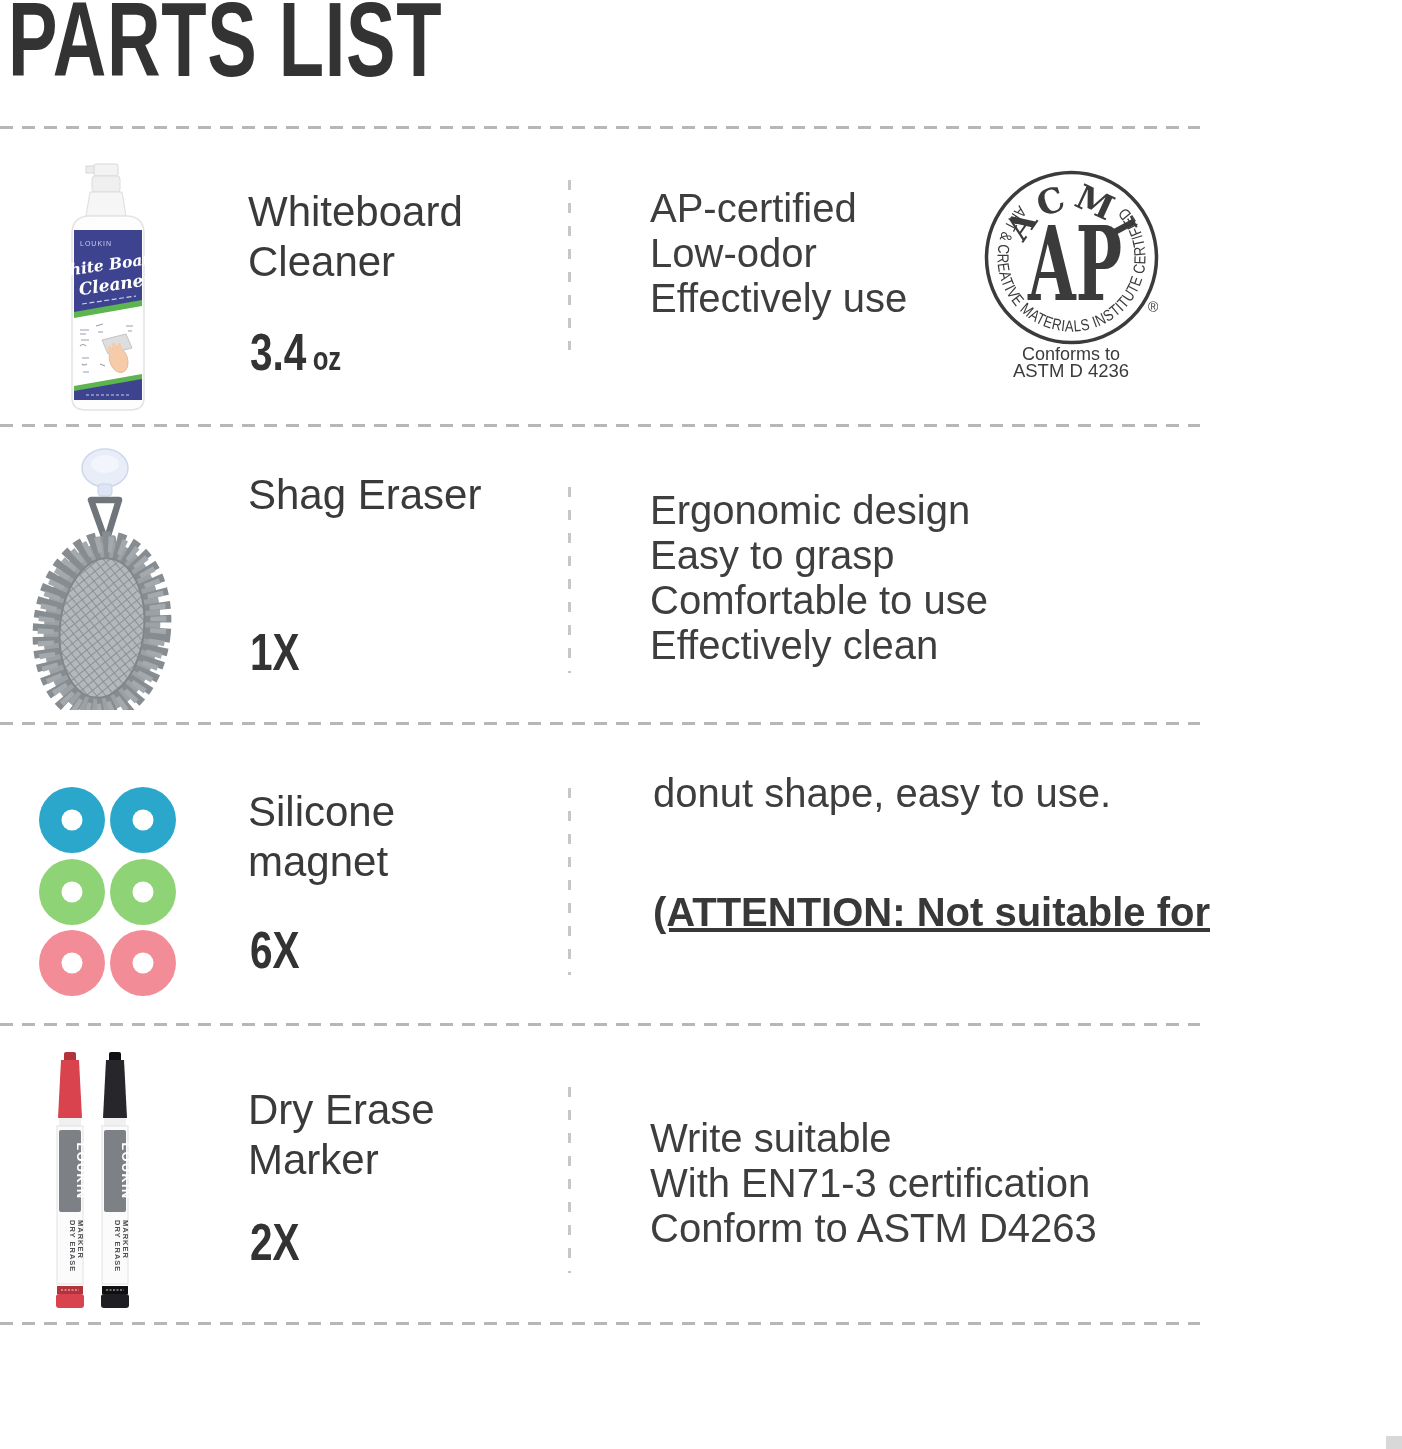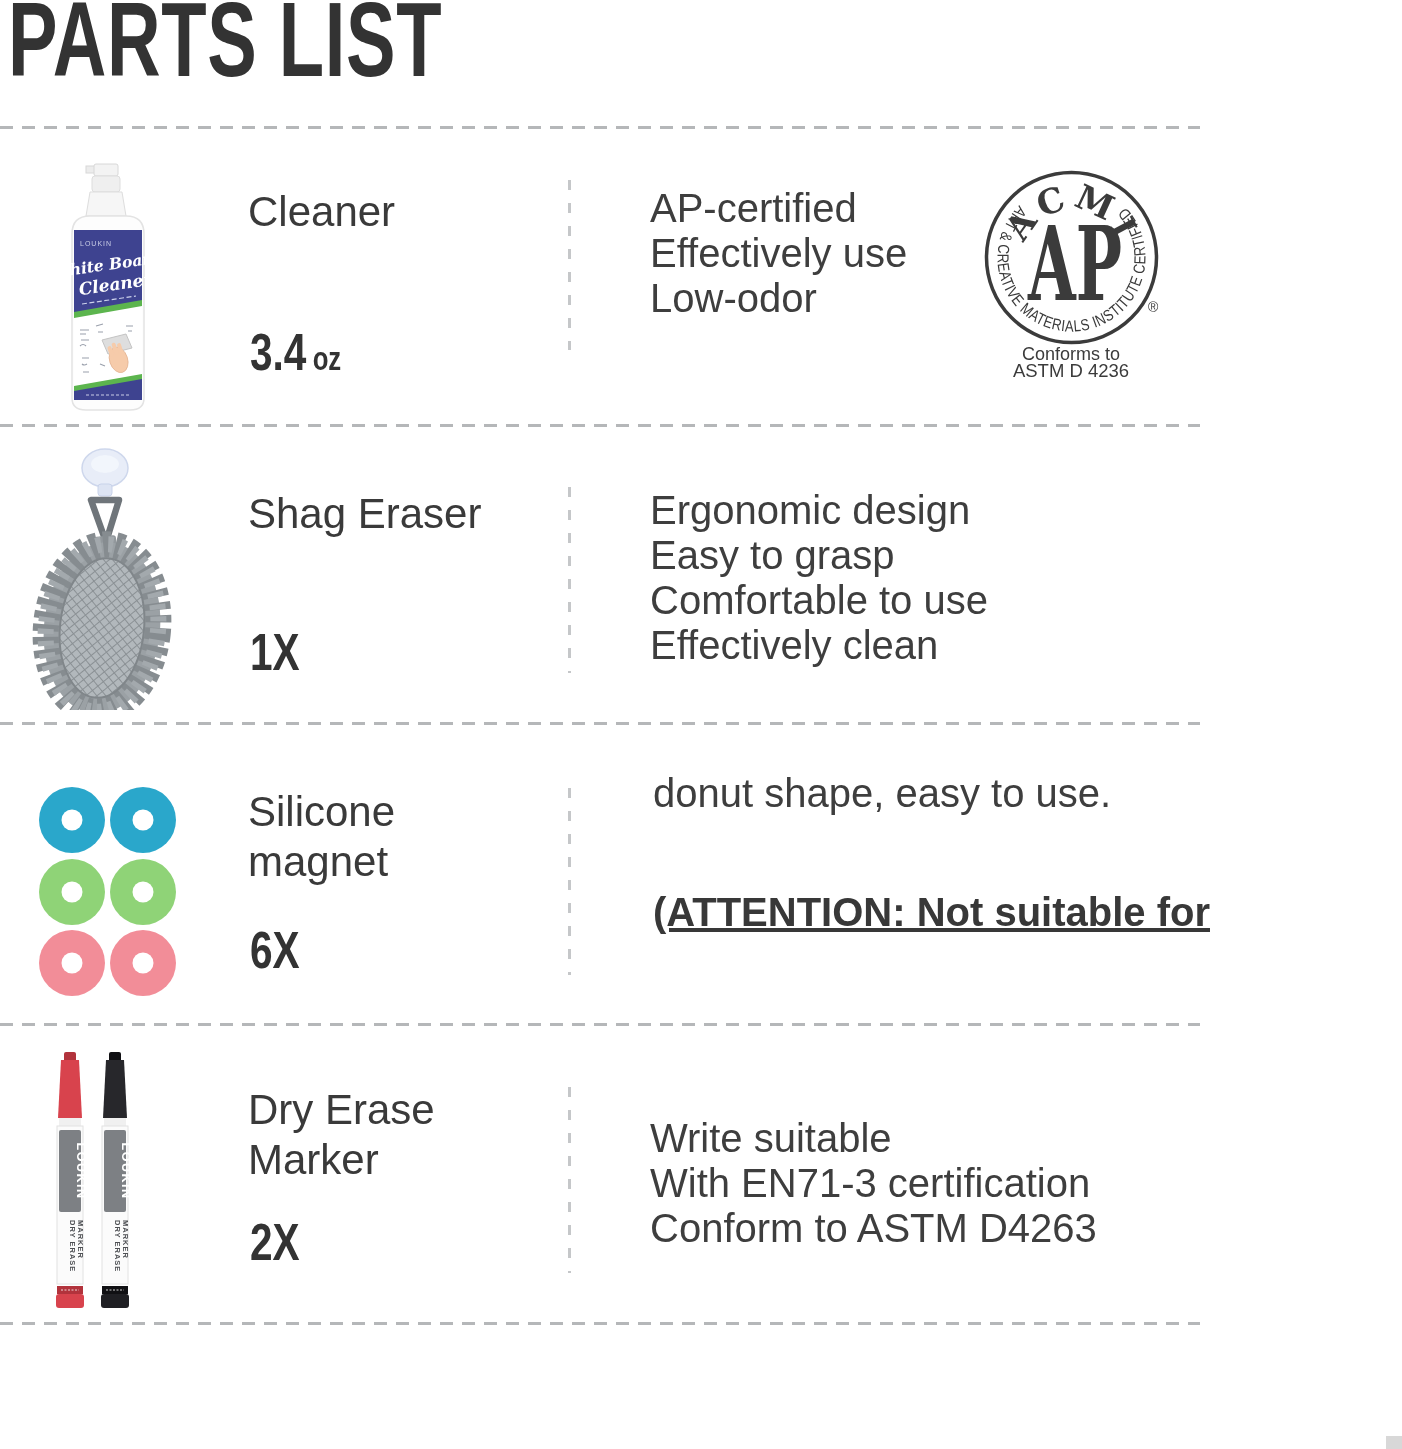--- a/index.html
+++ b/index.html
@@ -71,31 +71,32 @@
         <ellipse cx="62" cy="202" rx="9" ry="13" fill="#f6cbaa" stroke="#e4b391" stroke-width="0.8"></ellipse>
         <rect x="55" y="186" width="4" height="11" rx="2" fill="#f6cbaa"></rect>
         <rect x="60" y="184" width="4" height="12" rx="2" fill="#f6cbaa"></rect>
         <rect x="65" y="186" width="4" height="11" rx="2" fill="#f6cbaa"></rect>
       </g>
       <polygon points="18,228 86,216 86,221 18,233" fill="#5cb54e"></polygon>
       <line x1="30" y1="237" x2="74" y2="237" stroke="#c9cde6" stroke-width="1" stroke-dasharray="3 2"></line>
     </svg>
 
     <div class="name" style="top:187px">
+      <div>Whiteboard</div>
       <div>Cleaner</div>
     </div>
 
     <div class="qty" style="top:326px">
       <span class="inner"><span>3.4</span><span class="unit">oz</span></span>
     </div>
 
     <div class="desc" style="top:186px">
       <div>AP-certified</div>
+      <div>Low-odor</div>
       <div>Effectively use</div>
-      <div>Low-odor</div>
     </div>
 
     <svg class="imgbox" style="left:972px;top:166px" width="200" height="220" viewBox="0 0 200 220">
       <defs>
         <path id="sealTopArc" d="M 51.5 91.5 A 48 48 0 0 1 147.5 91.5" fill="none"></path>
         <path id="sealRingArc" d="M 47.2 39.2 A 74 74 0 1 0 151.8 39.2" fill="none"></path>
       </defs>
       <circle cx="99.5" cy="91.5" r="85" fill="#ffffff" stroke="#3b3b3b" stroke-width="3.5"></circle>
       <text font-size="34" font-weight="bold" letter-spacing="4" fill="#3b3b3b" class="serif">
         <textPath href="#sealTopArc" startOffset="50%" text-anchor="middle">ACMI</textPath>
@@ -130,21 +131,21 @@
         <line x1="94" y1="112" x2="108" y2="110" stroke="#c6cacd" stroke-width="1.5"></line>
       </g>
       <g transform="rotate(6 97 190)">
         <ellipse cx="97" cy="190" rx="58" ry="86" fill="#9ba1a5"></ellipse>
         <ellipse cx="97" cy="190" rx="56" ry="84" fill="none" stroke="#868c90" stroke-width="26" stroke-dasharray="7 5.5"></ellipse>
         <ellipse cx="97" cy="190" rx="56" ry="84" fill="none" stroke="#a3a9ad" stroke-width="16" stroke-dasharray="5 7" stroke-dashoffset="6"></ellipse>
         <ellipse cx="97" cy="190" rx="42" ry="70" fill="url(#meshpat)" stroke="#80868a" stroke-width="2"></ellipse>
       </g>
     </svg>
 
-    <div class="name" style="top:489px">
+    <div class="name" style="top:470px">
       <div>Shag Eraser</div>
     </div>
 
     <div class="qty" style="top:626px">
       <span class="inner">1X</span>
     </div>
 
     <div class="desc" style="top:488px">
       <div>Ergonomic design</div>
       <div>Easy to grasp</div>

